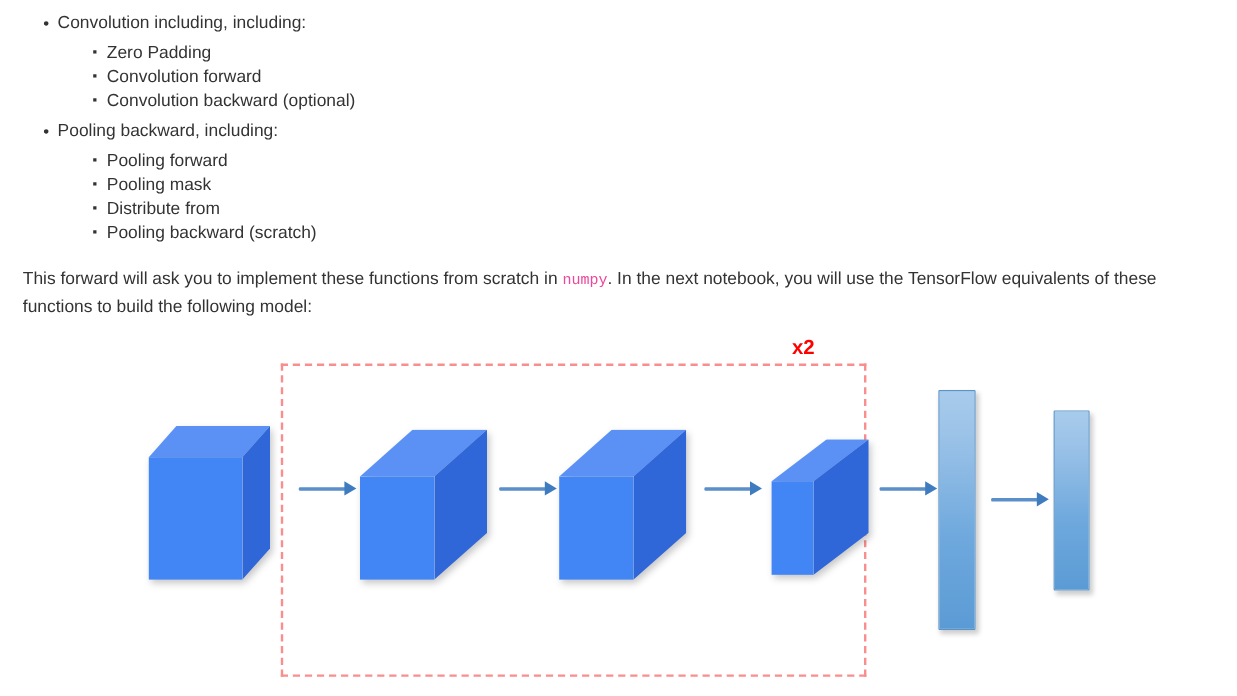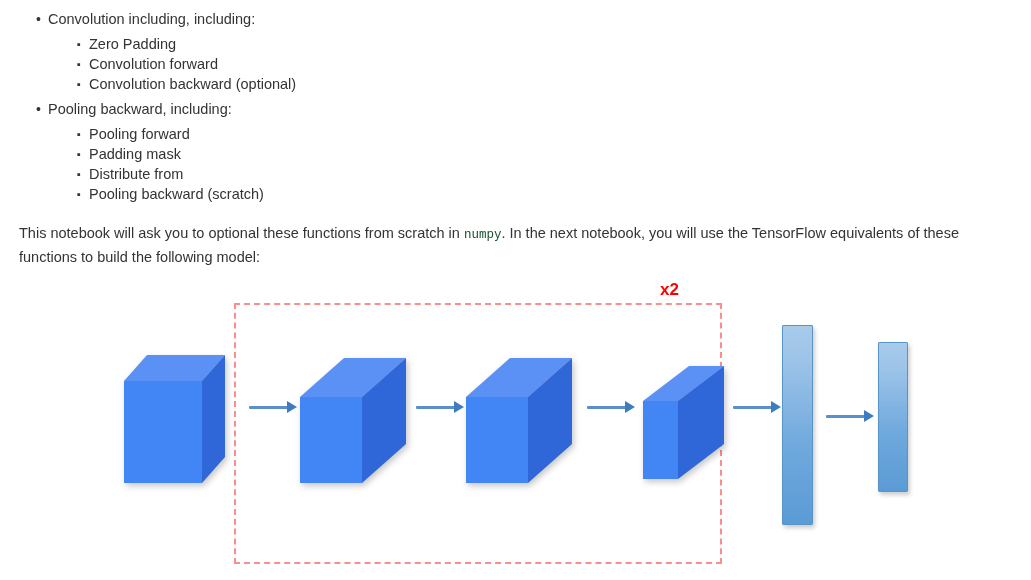--- a/index.html
+++ b/index.html
@@ -70,21 +70,21 @@
   p.para {
     margin: 0;
     font-size: 14.5px;
     line-height: 21.5px;
     color: #333333;
     width: 990px;
   }
   p.para code {
     font-family: "Liberation Mono", "DejaVu Sans Mono", monospace;
     font-size: 12.5px;
-    color: #14532d;
+    color: #ec4899;
   }
 
   
   .diagram {
     position: absolute;
     left: 0;
     top: 272px;
     width: 1000px;
     height: 308px;
   }
@@ -175,29 +175,29 @@
       <ul class="lvl2">
         <li>Zero Padding</li>
         <li>Convolution forward</li>
         <li>Convolution backward (optional)</li>
       </ul>
     </li>
     <li>
       <span class="btext">Pooling backward, including:</span>
       <ul class="lvl2">
         <li>Pooling forward</li>
-        <li>Padding mask</li>
+        <li>Pooling mask</li>
         <li>Distribute from</li>
         <li>Pooling backward (scratch)</li>
       </ul>
     </li>
   </ul>
 
   <p class="para" style="position:absolute; left:19px; top:223px;">
-    <span>This notebook will ask you to optional these functions from scratch in </span><code>numpy</code><span>. In the next notebook, you will use the TensorFlow equivalents of these functions to build the following model:</span>
+    <span>This forward will ask you to implement these functions from scratch in </span><code>numpy</code><span>. In the next notebook, you will use the TensorFlow equivalents of these functions to build the following model:</span>
   </p>
 
 </div>
 
 <div class="diagram">
 
   <div class="dashed-box"></div>
   <div class="x2-label">x2</div>
 
   <div class="cube" style="left:124px; top:83px; width:101px; height:128px;">

